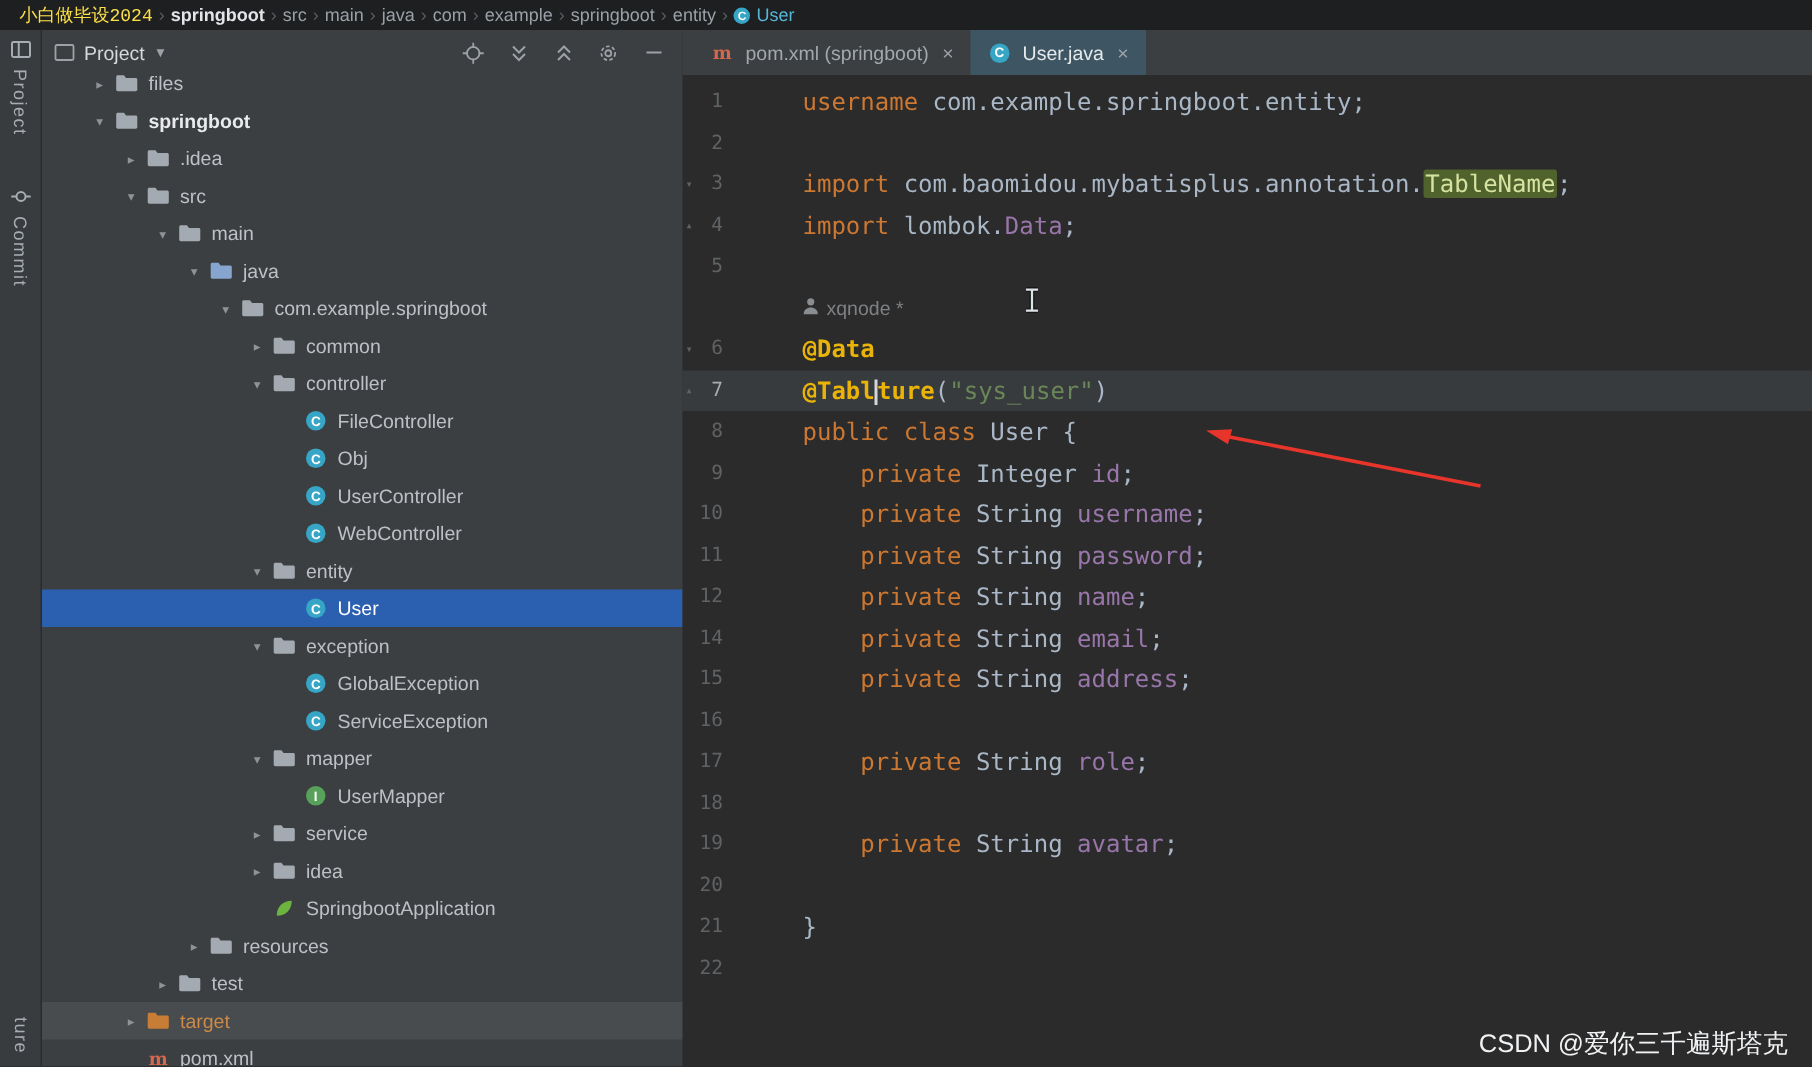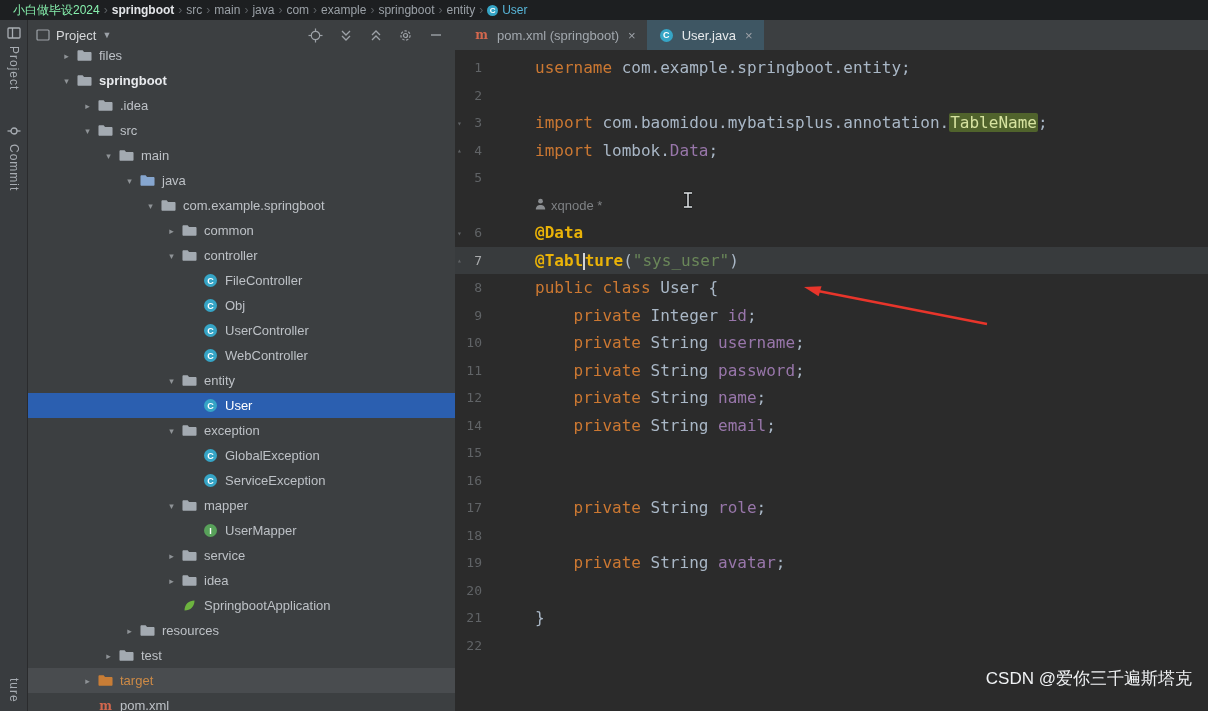--- a/index.html
+++ b/index.html
@@ -6,21 +6,21 @@
   html,body { width:1208px; height:711px; overflow:hidden; }
   body {
     position:relative; background:#2b2b2b;
     font-family:"Liberation Sans", sans-serif; cursor:default;
   }
   
   .topbar{ position:absolute; left:0; top:0; width:1208px; height:20px;
     background:#1d1f21; display:flex; align-items:center; padding-left:10px;
     font-size:12px; color:#8c9196; white-space:nowrap; z-index:5;}
   .bc-item{ display:inline-flex; align-items:center; gap:4px; padding:0 3px; color:#9aa0a6;}
-  .bc-item.first{ color:#86efac;}
+  .bc-item.first{ color:#fde047;font-family:Liberation Mono, monospace;}
   .bc-item.bold{ color:#e3e5e8; font-weight:bold;}
   .bc-item.last{ color:#58b5d8;}
   .bc-sep{ color:#5b5f63; padding:0 1px; font-size:12px;}
   
   .rail{ position:absolute; left:0; top:20px; width:28px; height:691px;
     background:#393c3f; border-right:1px solid #2a2b2d; z-index:4;}
   .vlabel{ writing-mode:vertical-rl; text-orientation:mixed; font-size:12px;
     color:#a8adb3; letter-spacing:1px; display:block; margin:6px auto; }
   .rail-btn{ display:flex; flex-direction:column; align-items:center; }
   .rail-ic{ width:14px; height:14px; margin:6px auto 0; display:block; }
@@ -75,21 +75,21 @@
   .seg-ann{ color:#eab308;font-weight:bold;}
   .seg-fld{ color:#9876aa;}
   .seg-hlid{ background:#50632c; color:#d6e2a0; border-radius:2px; padding:0 1px;}
   .seg-caret{ display:inline-block; width:1.5px; height:17px; background:#d4d6d8;
     vertical-align:text-bottom;}
   .inlay{ font-family:"Liberation Sans",sans-serif; font-size:13px; color:#7e8184;
     display:flex; align-items:center; gap:5px;}
   
   .overlay{ position:absolute; left:0; top:0; width:1208px; height:711px;
     pointer-events:none; z-index:20;}
-  .watermark{ position:absolute; right:16px; bottom:21px; font-size:17px;
+  .watermark{ position:absolute; right:16px; bottom:4px; font-size:17px;
     color:#f0f2f4; z-index:21; font-family:"Liberation Sans",sans-serif;margin-top:43px;}
 </style>
 </head>
 <body>
 
 <div class="topbar">
     <span class="bc-item first">
       <span>小白做毕设2024</span>
     </span>
     <span class="bc-sep">›</span>
@@ -527,20 +527,21 @@
       <div class="crow">
         <div class="gut">
           <span class="lnum">14</span>
         </div>
         <div class="ctext"><span class="seg-pl">    </span><span class="seg-kw">private</span><span class="seg-pl"> String </span><span class="seg-fld">email</span><span class="seg-pl">;</span></div>
       </div>
       <div class="crow">
         <div class="gut">
           <span class="lnum">15</span>
         </div>
+        <div class="ctext"><span class="seg-pl">    </span><span class="seg-kw">private</span><span class="seg-pl"> String </span><span class="seg-fld">address</span><span class="seg-pl">;</span></div>
       </div>
       <div class="crow">
         <div class="gut">
           <span class="lnum">16</span>
         </div>
       </div>
       <div class="crow">
         <div class="gut">
           <span class="lnum">17</span>
         </div>

